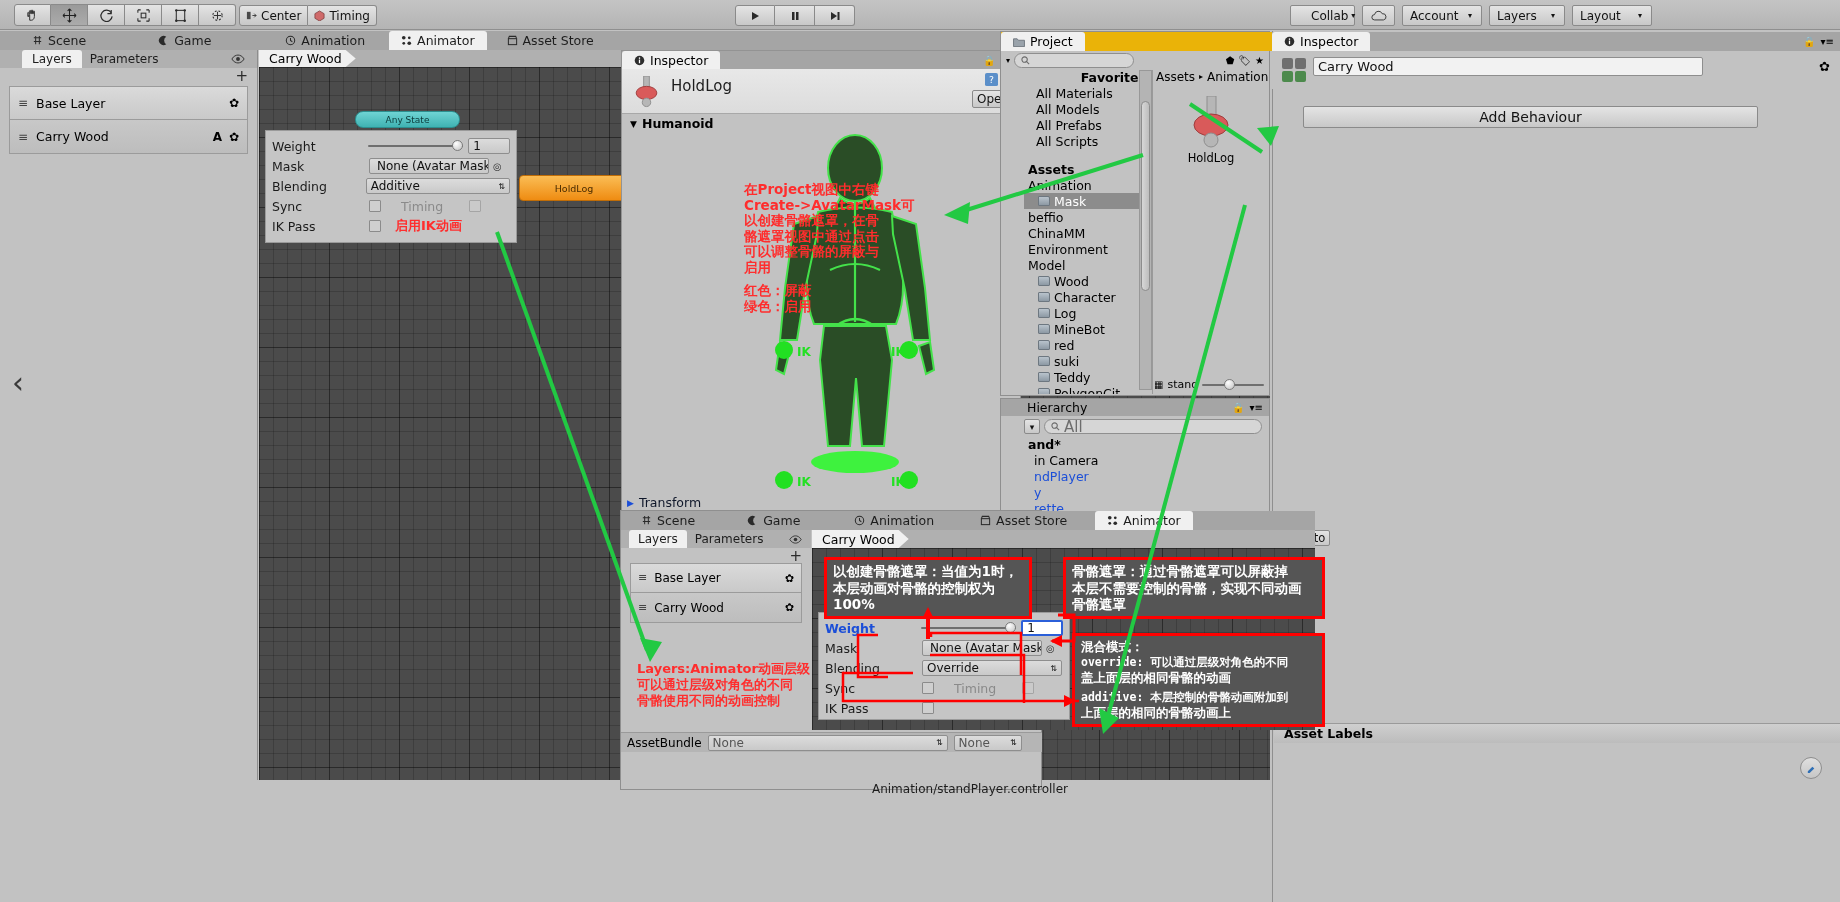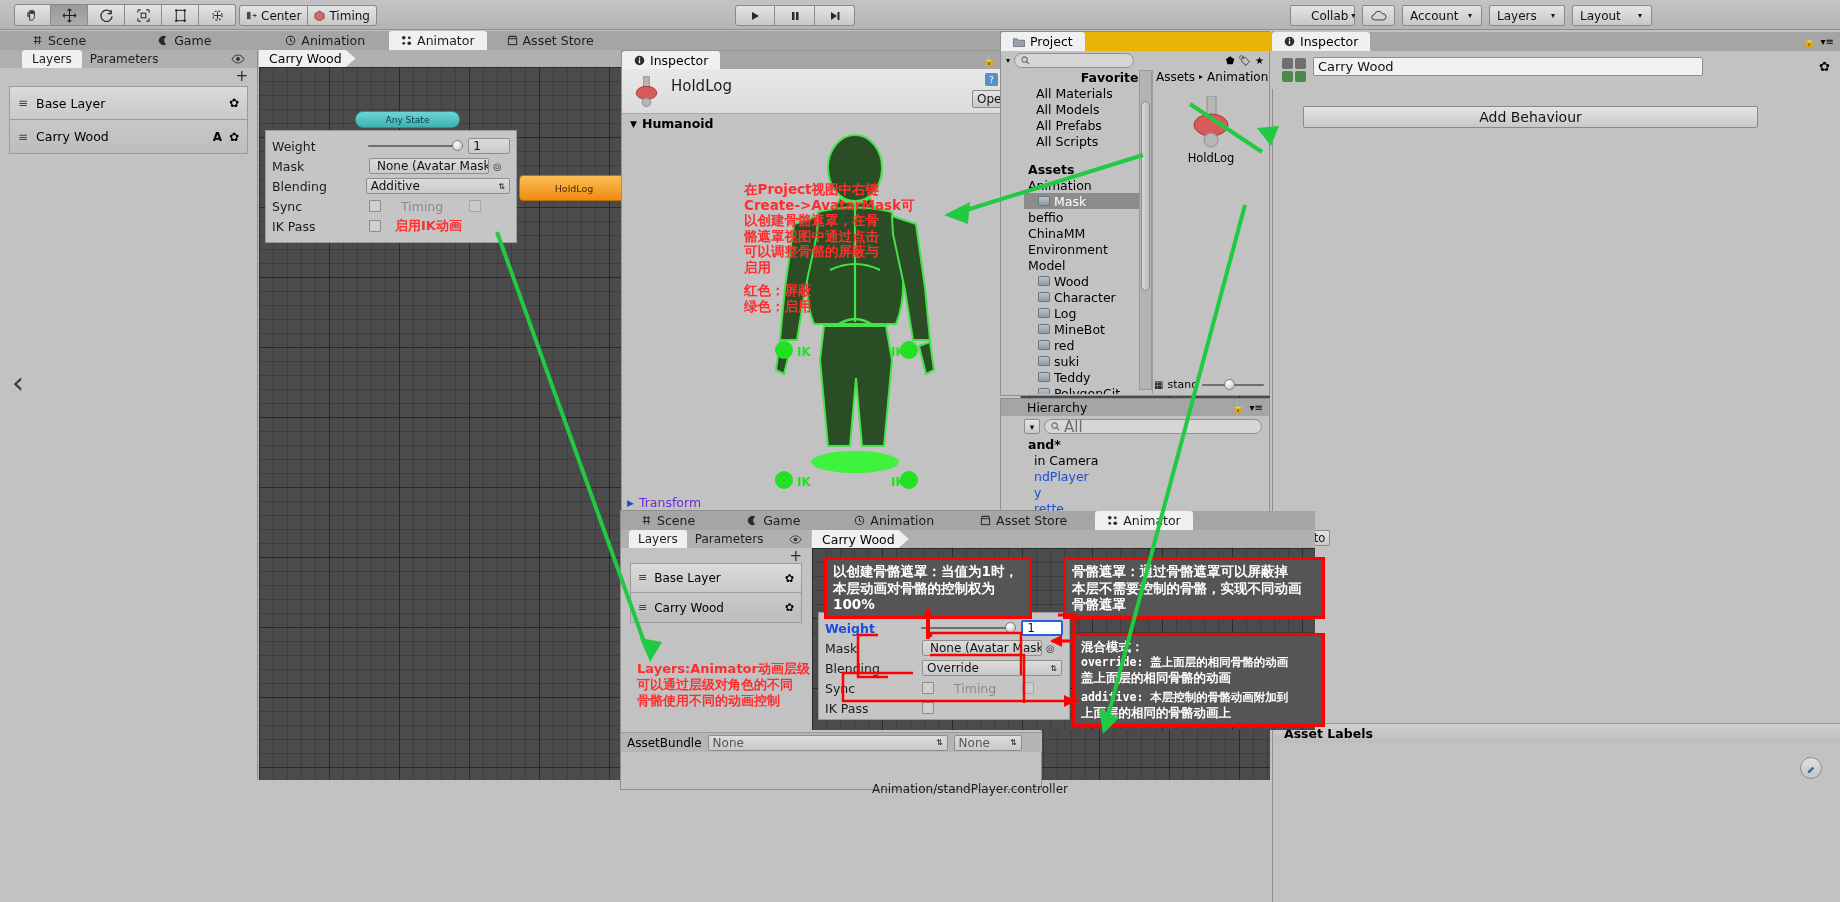--- a/index.html
+++ b/index.html
@@ -387,21 +387,21 @@
       <circle cx="84" cy="350" r="9" fill="#22e022"></circle>
       <text x="97" y="356" font-size="12" font-weight="bold" fill="#22e022" font-family="DejaVu Sans">IK</text>
       <text x="191" y="356" font-size="12" font-weight="bold" fill="#22e022" font-family="DejaVu Sans">IK</text>
       <circle cx="209" cy="350" r="9" fill="#22e022"></circle>
     </g>
   </svg>
 </div>
 
 <div class="abs" style="left:627px;top:495px;display:flex;align-items:center;gap:5px;">
   <span style="font-size:9px;color:#1b4ed8;">▶</span>
-  <span style="font-size:12.5px;color:#6d28d9;">Transform</span>
+  <span style="font-size:12.5px;color:#0f172a;">Transform</span>
 </div>
 
 <div class="abs zhred" style="left:744px;top:182px;font-size:13.5px;line-height:15.5px;width:180px;">
   <div>在Project视图中右键</div>
   <div>Create-&gt;AvatarMask可</div>
   <div>以创建骨骼遮罩，在骨</div>
   <div>骼遮罩视图中通过点击</div>
   <div>可以调整骨骼的屏蔽与</div>
   <div>启用</div>
   <div style="margin-top:8px;">红色：屏蔽</div>
@@ -758,21 +758,21 @@
 </div>
 
 <div class="abs ann-box" style="left:1063px;top:557px;width:262px;">
   <div>骨骼遮罩：通过骨骼遮罩可以屏蔽掉</div>
   <div>本层不需要控制的骨骼，实现不同动画</div>
   <div>骨骼遮罩</div>
 </div>
 
 <div class="abs ann-box" style="left:1072px;top:633px;width:253px;font-size:12.5px;line-height:15.5px;">
   <div>混合模式：</div>
-  <div style="font-family:'DejaVu Sans Mono',monospace;font-size:11.5px;">override: 盖上面层的相同骨骼的动画</div>
+  <div style="font-family:'DejaVu Sans Mono',monospace;font-size:11.5px;">override: 可以通过层级对角色的不同</div>
   <div>盖上面层的相同骨骼的动画</div>
   <div style="font-family:'DejaVu Sans Mono',monospace;font-size:11.5px;margin-top:4px;">additive: 本层控制的骨骼动画附加到</div>
   <div>上面层的相同的骨骼动画上</div>
 </div>
 
 <div class="abs zhred" style="left:637px;top:661px;font-size:13px;line-height:16px;">
   <div>Layers:Animator动画层级</div>
   <div>可以通过层级对角色的不同</div>
   <div>骨骼使用不同的动画控制</div>
 </div>

